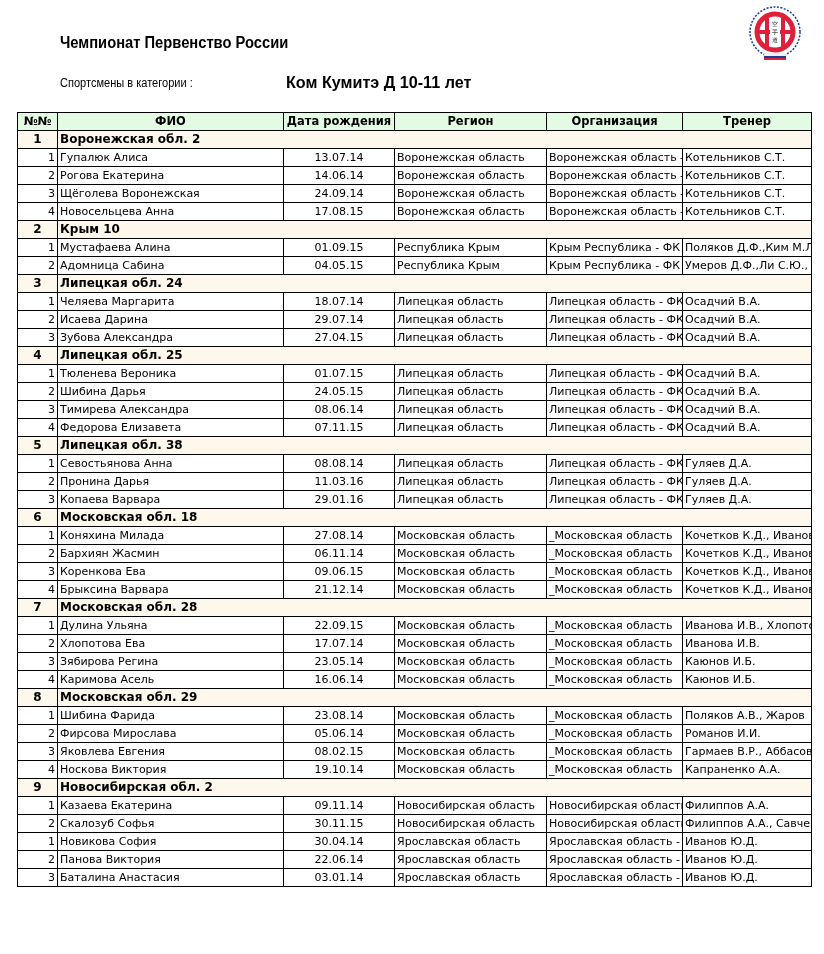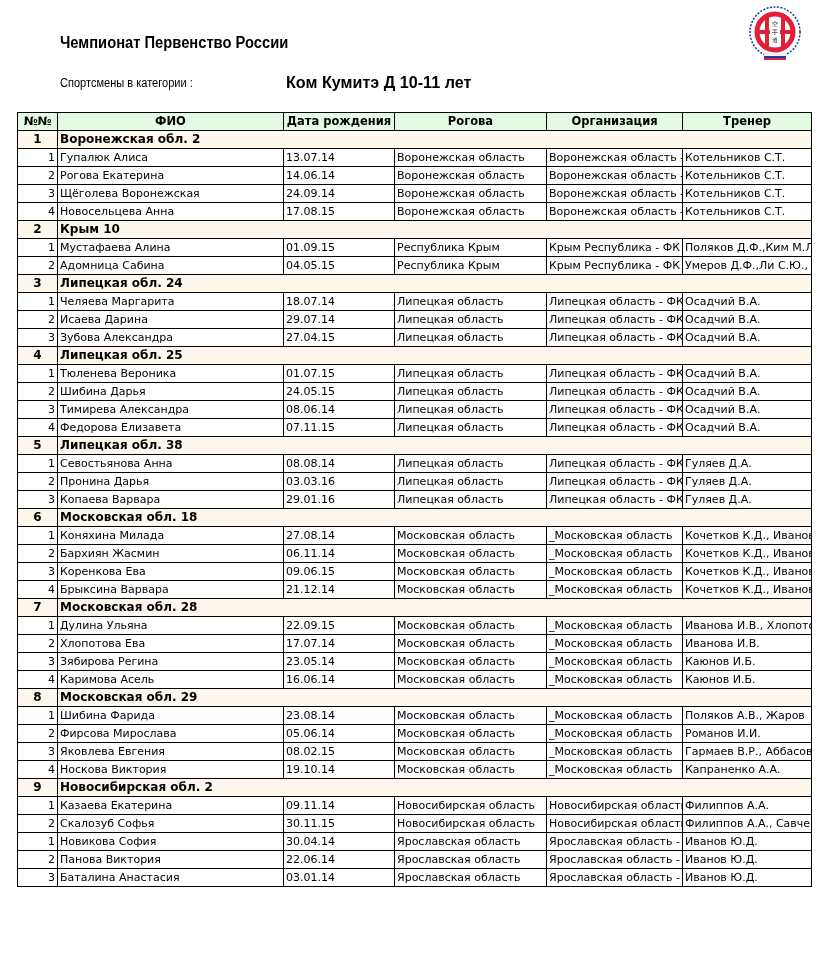--- a/index.html
+++ b/index.html
@@ -8,21 +8,21 @@
   .cat-label { position:absolute; left:60px; top:76px; font-family:"Liberation Sans", sans-serif; font-size:12px; transform:scaleX(0.92); transform-origin:left; }
   .cat-value { position:absolute; left:286px; top:73px; font-family:"Liberation Sans", sans-serif; font-size:17px; font-weight:bold; transform:scaleX(0.95); transform-origin:left; }
   .logo { position:absolute; left:748px; top:6px; width:54px; height:56px; }
   table { position:absolute; left:17px; top:112px; border-collapse:collapse; table-layout:fixed; width:794px; }
   td, th { border:1px solid #000; padding:0 2px; height:17px; font-size:11px; line-height:17px; white-space:nowrap; overflow:hidden; text-overflow:clip; }
   th { background:#e3fbe3; font-weight:bold; text-align:center; font-size:11.5px; }
   tr.group td { background:#fdf7ec; font-weight:bold; font-size:12px; border-left:1px solid #000; }
   tr.group td.gnum { text-align:center; }
   tr.group td.gname { border-right:1px solid #000;margin-left:32px; }
   tr.row td.num { text-align:right; padding-right:2px; }
-  tr.row td.date { }
+  tr.row td.date { text-align:center; }
   col.c1 { width:40px; } col.c2 { width:226px; } col.c3 { width:111px; } col.c4 { width:152px; } col.c5 { width:136px; } col.c6 { width:129px; }
 </style>
 </head>
 <body>
 
 <div class="title">Чемпионат Первенство России</div>
 <div class="cat-label">Спортсмены в категории :</div>
 <div class="cat-value">Ком Кумитэ Д 10-11 лет</div>
 
 <div class="logo">
@@ -49,21 +49,21 @@
       <col class="c3">
       <col class="c4">
       <col class="c5">
       <col class="c6">
     </colgroup>
   <thead>
     <tr>
       <th>№№</th>
       <th>ФИО</th>
       <th>Дата рождения</th>
-      <th>Рогова</th>
+      <th>Регион</th>
       <th>Организация</th>
       <th>Тренер</th>
     </tr>
   </thead>
   <tbody id="tbody">
       <tr class="group">
         <td class="gnum">1</td>
         <td class="gname" colspan="5">Воронежская обл.  2</td>
       </tr>
       <tr class="row">
@@ -190,21 +190,21 @@
         <td class="num">1</td>
         <td class="fio">Севостьянова Анна</td>
         <td class="date">08.08.14</td>
         <td class="region">Липецкая область</td>
         <td class="org">Липецкая область - ФК</td>
         <td class="trainer">Гуляев Д.А.</td>
       </tr>
       <tr class="row">
         <td class="num">2</td>
         <td class="fio">Пронина Дарья</td>
-        <td class="date">03.03.16</td>
+        <td class="date">11.03.16</td>
         <td class="region">Липецкая область</td>
         <td class="org">Липецкая область - ФК</td>
         <td class="trainer">Гуляев Д.А.</td>
       </tr>
       <tr class="row">
         <td class="num">3</td>
         <td class="fio">Копаева Варвара</td>
         <td class="date">29.01.16</td>
         <td class="region">Липецкая область</td>
         <td class="org">Липецкая область - ФК</td>

